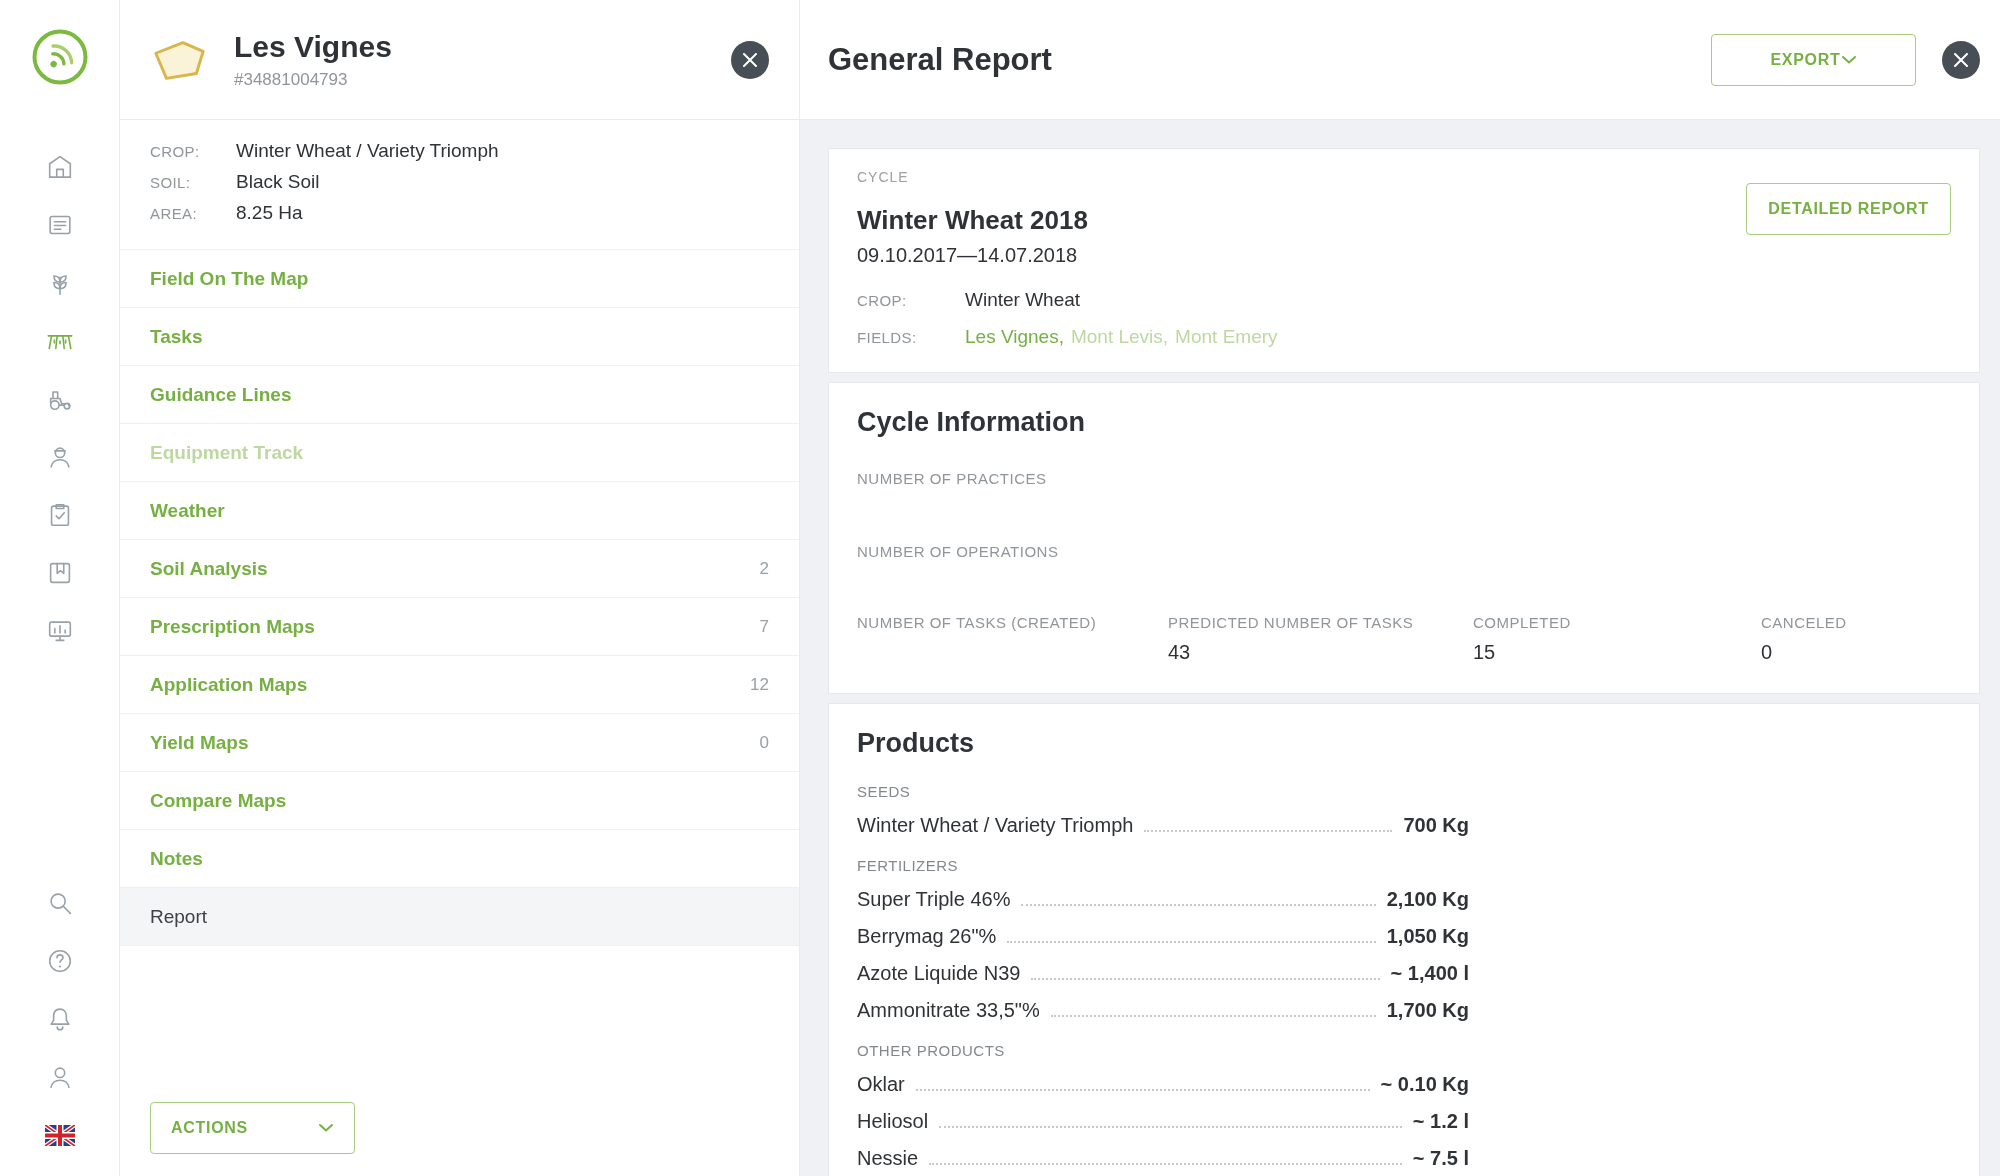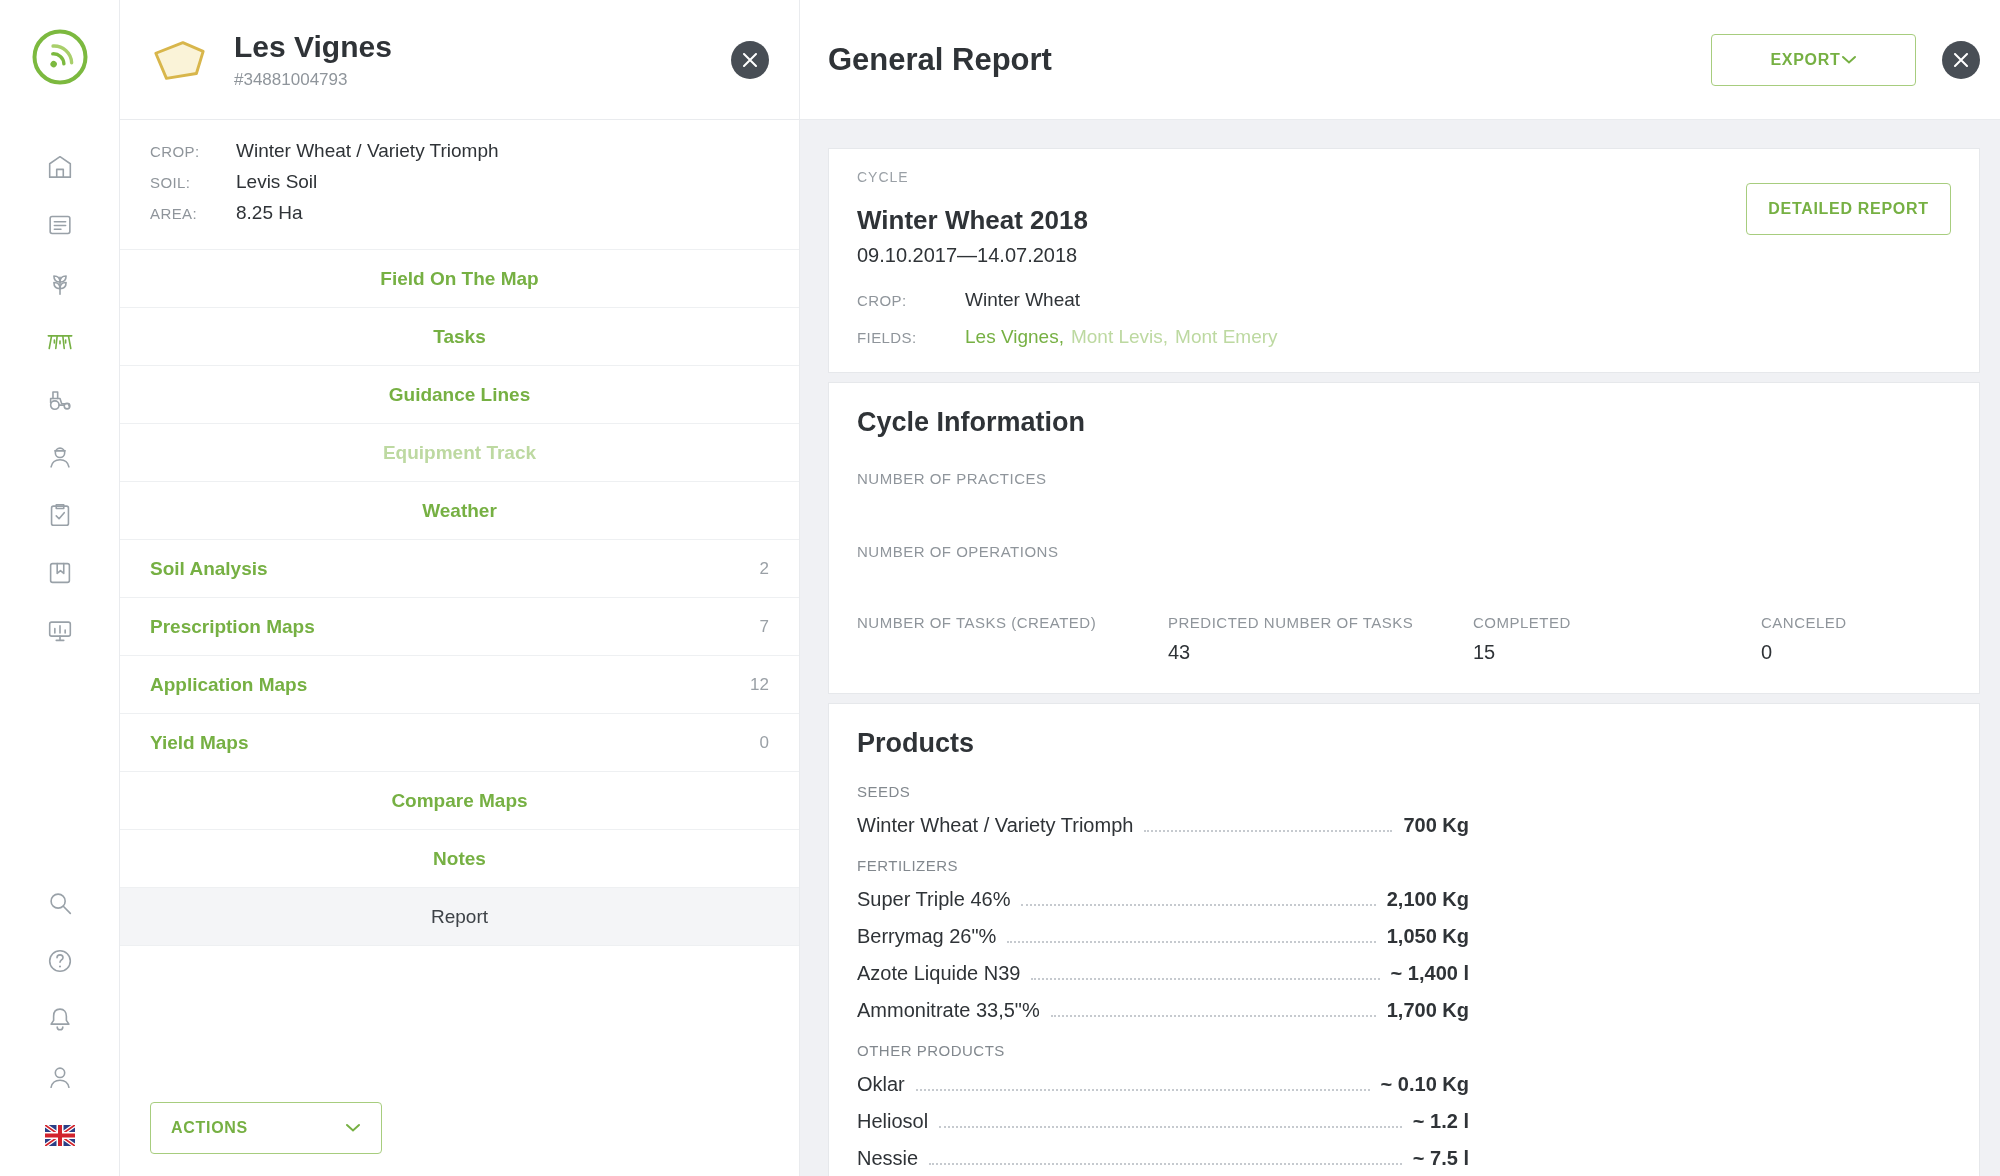--- a/index.html
+++ b/index.html
@@ -41,35 +41,35 @@
     width: 38px; height: 38px; border-radius: 50%;
     background: #484e55; border: none;
     display: flex; align-items: center; justify-content: center;
     margin-left: auto; cursor: pointer; flex: none;
   }
   .fp-info { padding: 20px 30px 16px; }
   .info-row { display: flex; align-items: baseline; margin-bottom: 9px; }
   .info-label { width: 86px; min-width: 86px; font-size: 15px; color: #8f959b; letter-spacing: 0.4px; }
   .info-value { font-size: 19px; color: #2f3337; }
   .fp-menu { border-bottom: 1px solid #eef0f2; }
-  .menu-item { height: 58px; display: flex; align-items: center; padding: 10px 30px; border-top: 1px solid #eef0f2; cursor: pointer; justify-content: center; }
+  .menu-item { height: 58px; display: flex; align-items: center; padding: 10px 30px; border-top: 1px solid #eef0f2; cursor: pointer; }
   .menu-label { font-size: 19px; font-weight: 600; color: #76b043; }
   .menu-item.muted .menu-label { color: #bdd9a1; }
   .menu-item.active { background: #f4f5f7; }
   .menu-item.active .menu-label { color: #3d4247; font-weight: normal; }
   .menu-count { margin-left: auto; font-size: 17px; color: #9aa0a6; }
 
   .outline-btn {
     height: 52px; background: #fff;
     border: 1px solid #a7cd7e; border-radius: 4px;
     color: #76b043; font-size: 16px; font-weight: bold; letter-spacing: 0.7px;
     font-family: inherit;
     display: flex; align-items: center; cursor: pointer;
   }
-  .actions-btn { position: absolute; left: 30px; bottom: 22px; width: 232px; justify-content: space-between; padding: 0 20px; }
+  .actions-btn { position: absolute; left: 30px; bottom: 22px; width: 205px; justify-content: space-between; padding: 0 20px; }
 
   
   .main { flex: 1; background: #f0f1f4; display: flex; flex-direction: column; min-width: 0; }
   .main-header { height: 120px; min-height: 120px; background: #fff; border-bottom: 1px solid #e9ebee; display: flex; align-items: center; padding: 0 20px 0 28px; }
   .main-title { font-size: 31px; font-weight: 700; color: #2f3337; }
   .export-btn { margin-left: auto; width: 205px; justify-content: center; padding: 0 20px; }
   .main-close { margin-left: 26px; }
 
   .content { flex: 1; padding: 28px 20px 0 28px; overflow: hidden; display: flex; flex-direction: column; }
   .card { background: #fff; border: 1px solid #e6e8eb; flex: none; }
@@ -241,21 +241,21 @@
     </button>
   </header>
 
   <div class="fp-info">
       <div class="info-row">
         <span class="info-label">CROP:</span>
         <span class="info-value">Winter Wheat / Variety Triomph</span>
       </div>
       <div class="info-row">
         <span class="info-label">SOIL:</span>
-        <span class="info-value">Levis Soil</span>
+        <span class="info-value">Black Soil</span>
       </div>
       <div class="info-row">
         <span class="info-label">AREA:</span>
         <span class="info-value">8.25 Ha</span>
       </div>
     </div>
 
   <div class="fp-menu">
       <div class="menu-item">
         <span class="menu-label">Field On The Map</span>

